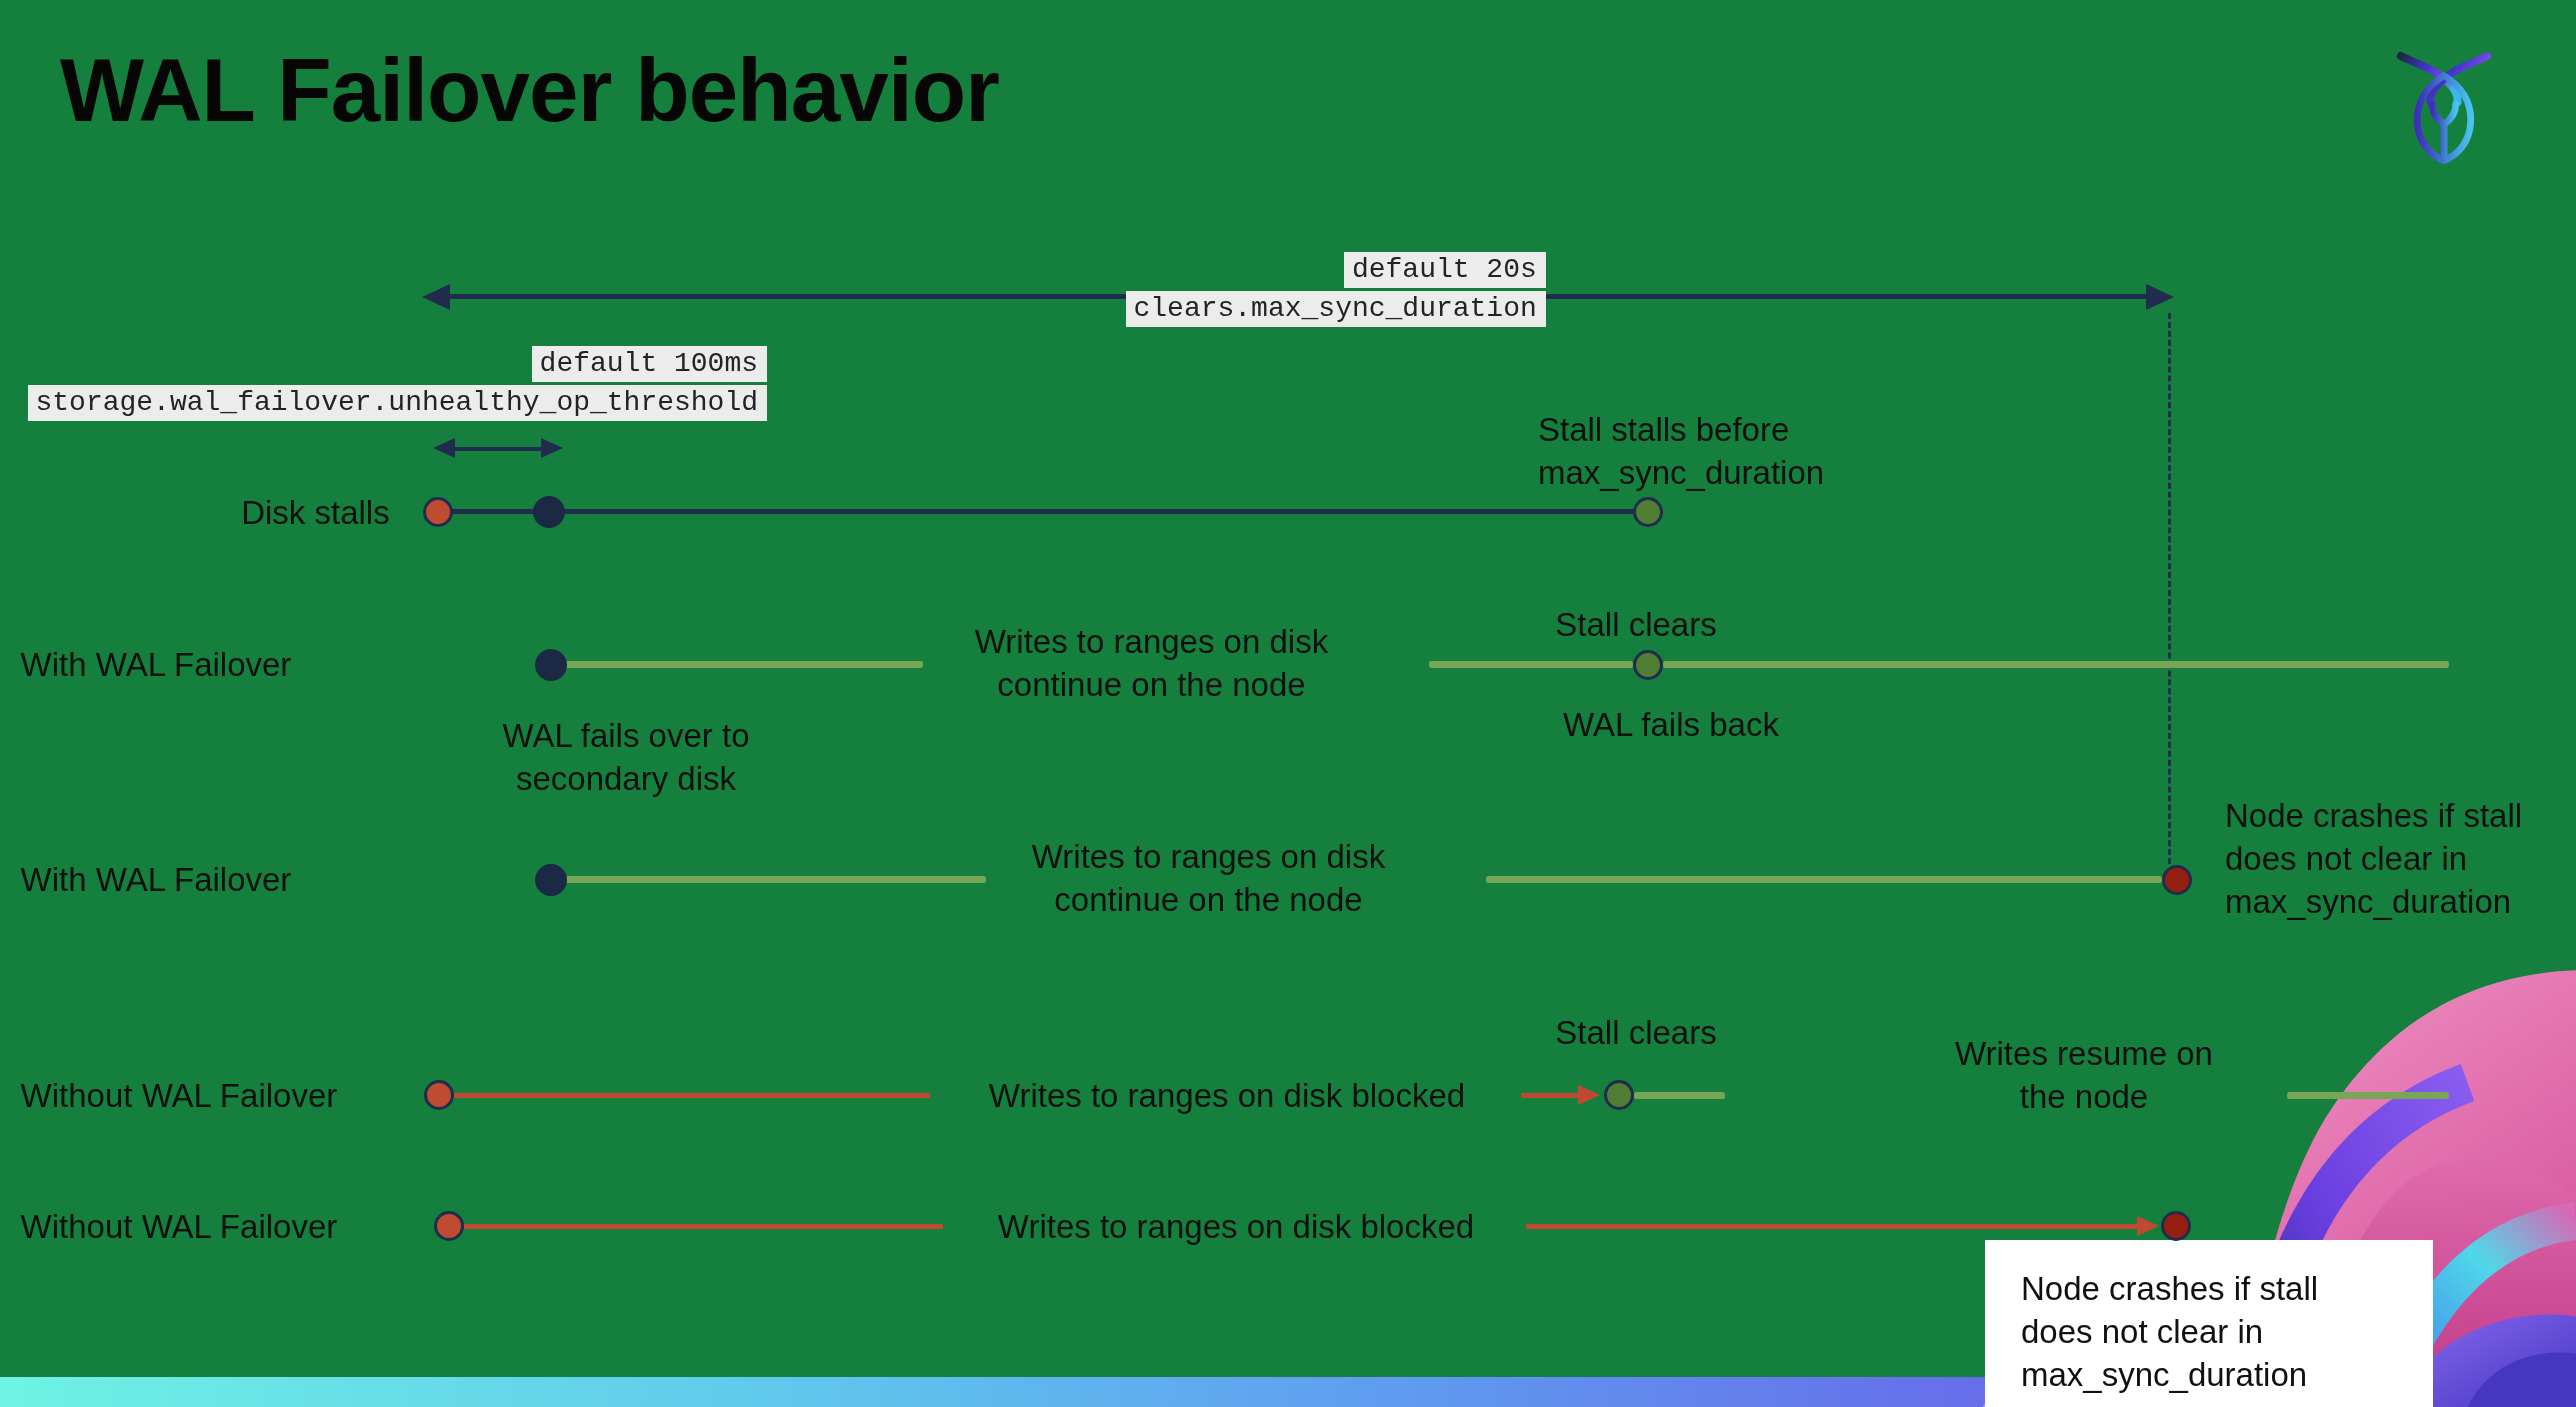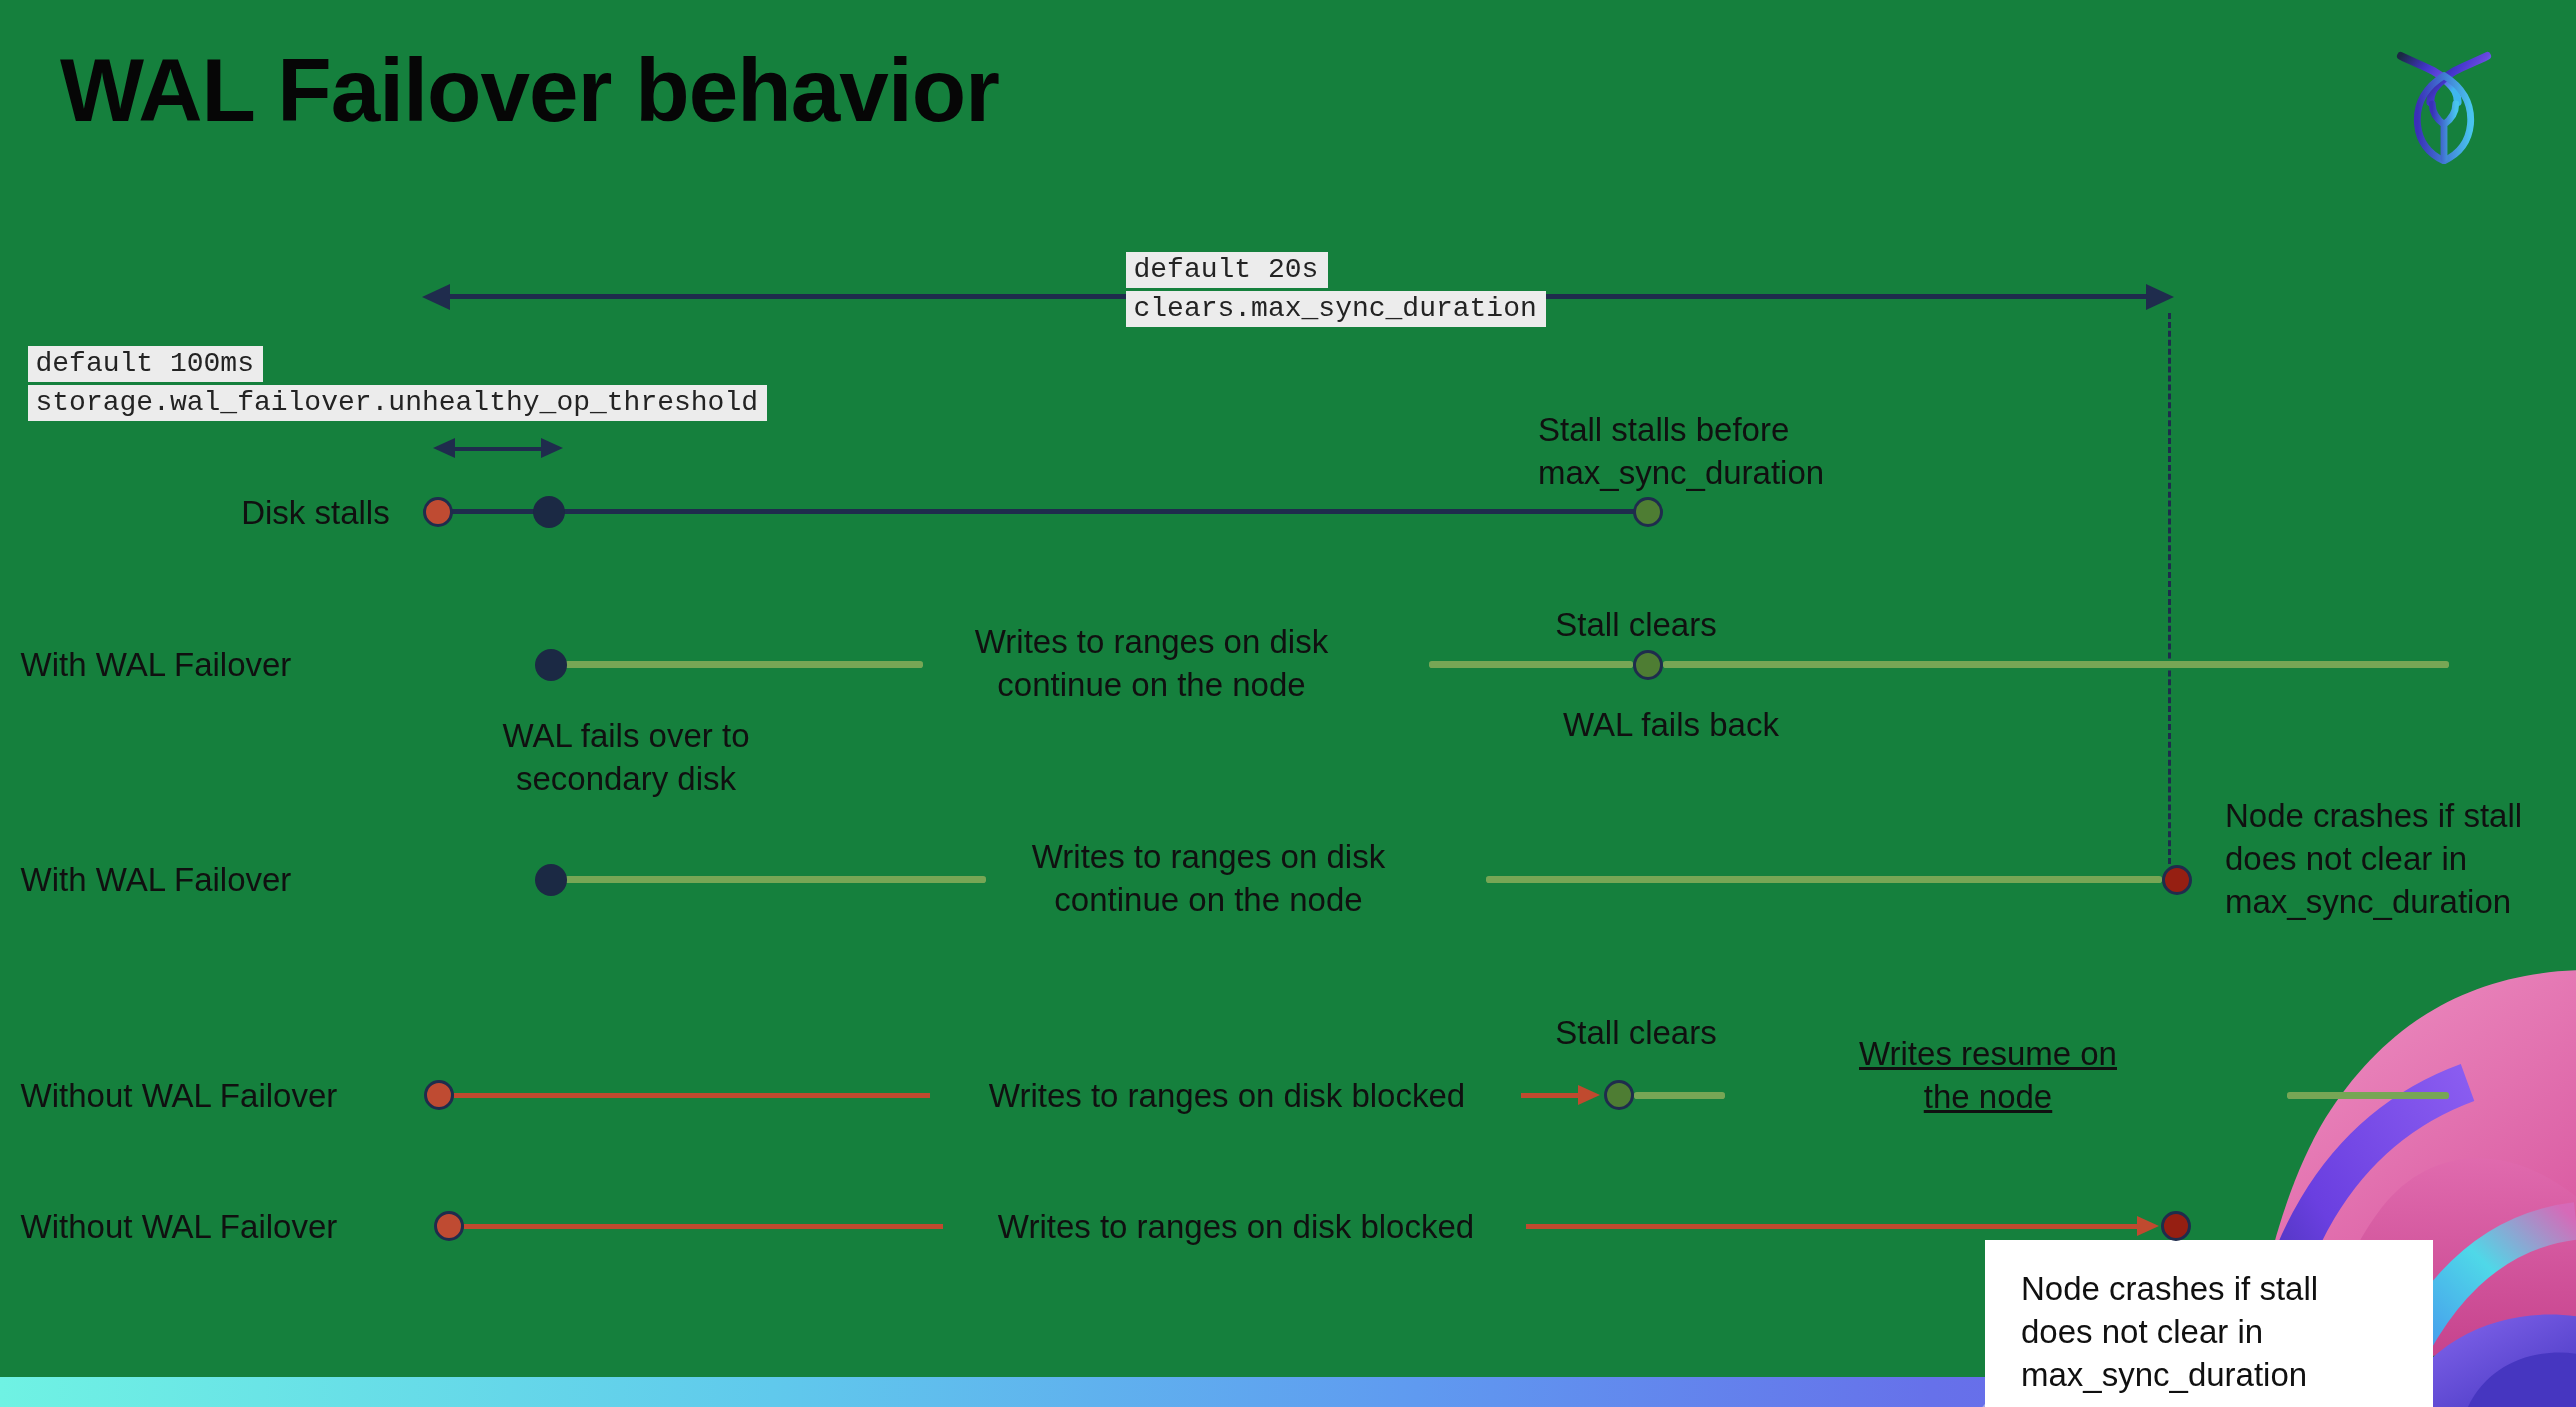--- a/index.html
+++ b/index.html
@@ -2,21 +2,21 @@
 <html style="font-size:15px"><head>
 <meta charset="utf-8">
 <style>
   html,body{margin:0;padding:0;background:#ffffff;}
   .stage{position:relative;width:2576px;height:1408px;background:#15803d;overflow:hidden;
          font-family:"Liberation Sans", sans-serif;color:#111;}
   .title{position:absolute;left:60px;top:39px;font-size:89px;font-weight:800;letter-spacing:-0.9px;color:#060606;z-index:6;}
   .t{position:absolute;font-size:33px;line-height:43px;color:#101010;z-index:7;}
   .center{text-align:center;}
   .right{text-align:right;}
-  .code{position:absolute;font-family:"Liberation Mono","DejaVu Sans Mono",monospace;font-size:28px;color:#232323;z-index:7;}
+  .code{position:absolute;font-family:"Liberation Mono","DejaVu Sans Mono",monospace;font-size:28px;color:#232323;z-index:7;text-align:right;}
   .code .cl{margin-bottom:3.7px;}
   .code .cl span{display:inline-block;background:#ececec;padding:1.9px 9.3px 2.8px 7.5px;}
   .hline{position:absolute;height:4.7px;background:#1f2c4d;z-index:5;}
   .gline{position:absolute;height:6.5px;background:#77a655;border-radius:2.8px;z-index:5;}
   .rline{position:absolute;height:4.7px;background:#c04a2f;z-index:5;}
   .dot{position:absolute;width:30px;height:30px;border-radius:50%;border:3.7px solid #1f2c4d;box-sizing:border-box;z-index:6;}
   .dot.red{background:#bf4b32;}
   .dot.green{background:#4e7d33;}
   .dot.crash{background:#961f12;}
   .navy-dot{position:absolute;width:32px;height:32px;border-radius:50%;background:#1b2944;z-index:6;}
@@ -164,21 +164,21 @@
 
   <div class="t" style="left:20.6px;top:1074px;">Without WAL Failover</div>
   <div class="dot red" style="left:424px;top:1080px;"></div>
   <div class="rline" style="left:454px;top:1093px;width:476px;"></div>
   <div class="t center" style="left:937px;top:1074px;width:580px;">Writes to ranges on disk  blocked</div>
   <div class="rline" style="left:1521px;top:1093px;width:59px;"></div>
   <div class="ahRr" style="left:1578px;top:1085px;"></div>
   <div class="dot green" style="left:1604px;top:1080px;"></div>
   <div class="t center" style="left:1524px;top:1011px;width:224px;">Stall clears</div>
   <div class="gline" style="left:1634px;top:1092px;width:91px;"></div>
-  <div class="t center" style="left:1801px;top:1032px;width:374px;text-decoration:underline;">
+  <div class="t center" style="left:1897px;top:1032px;width:374px;">
     <div>Writes resume on</div>
     <div>the node</div>
   </div>
   <div class="gline" style="left:2287px;top:1092px;width:162px;"></div>
 
   <div class="t" style="left:20.6px;top:1205px;">Without WAL Failover</div>
   <div class="dot red" style="left:434px;top:1211px;"></div>
   <div class="rline" style="left:464px;top:1224px;width:479px;"></div>
   <div class="t center" style="left:946px;top:1205px;width:580px;">Writes to ranges on disk  blocked</div>
   <div class="rline" style="left:1526px;top:1224px;width:612px;"></div>

